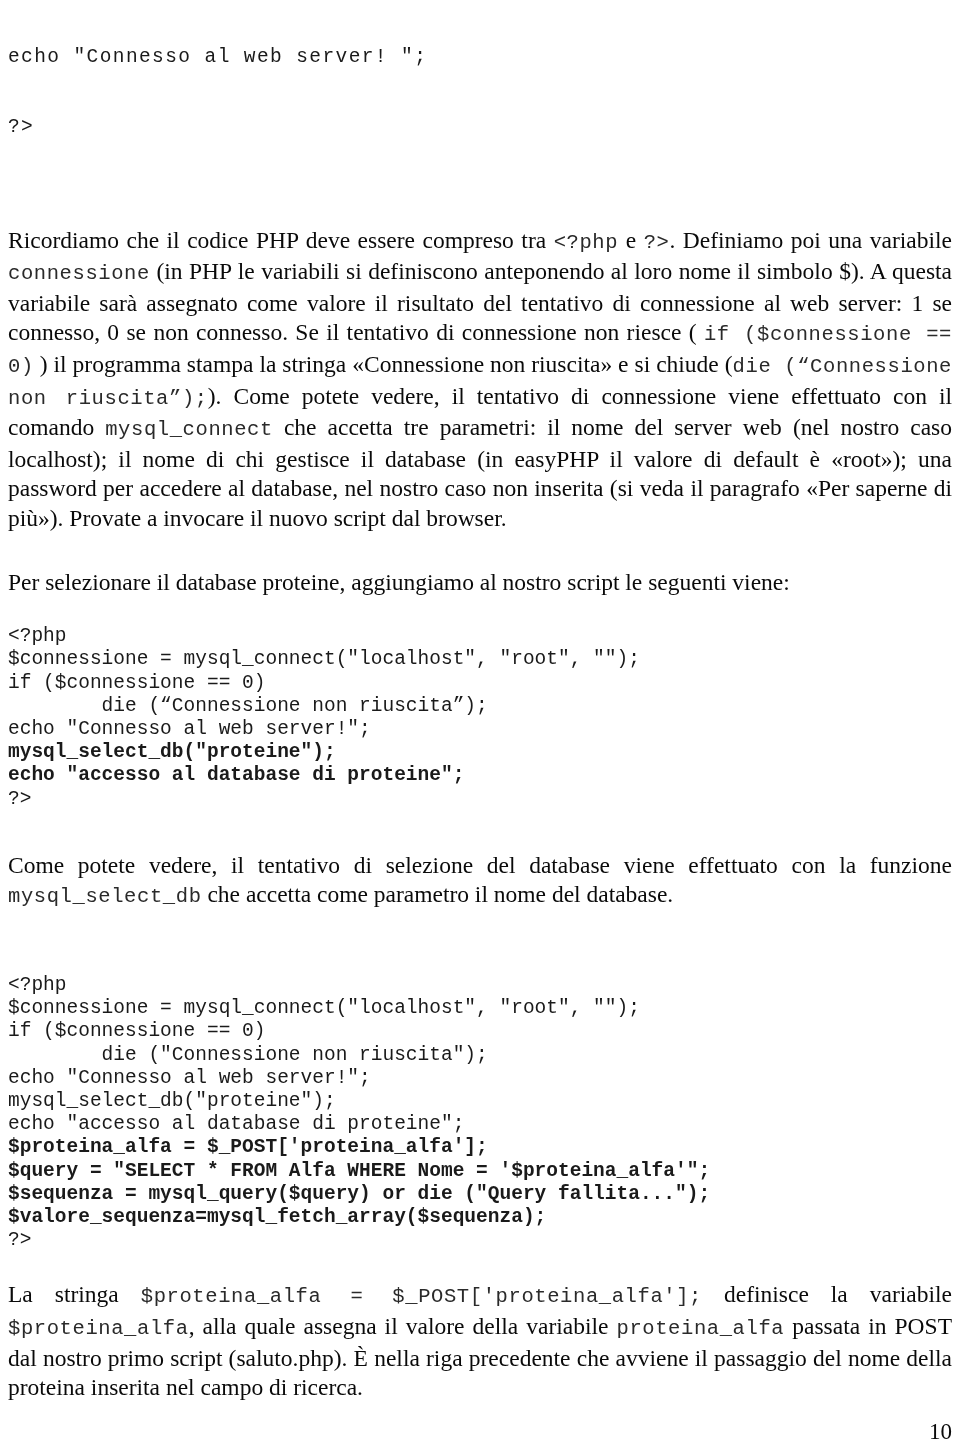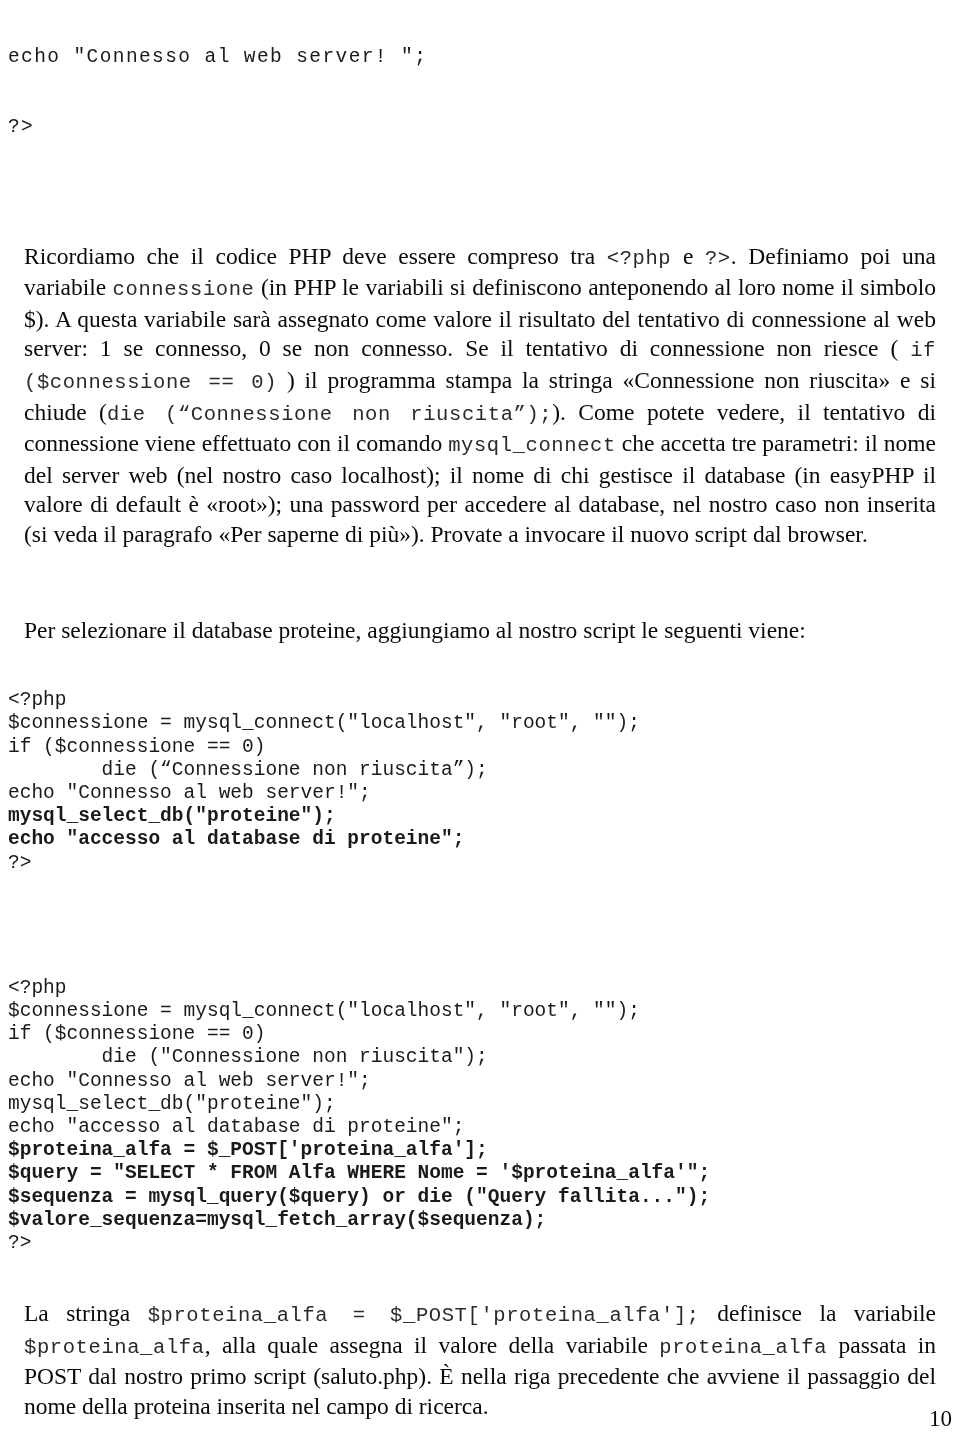--- a/index.html
+++ b/index.html
@@ -37,21 +37,21 @@
     white-space: pre;
     color: #1a1a1a;
     letter-spacing: 0px;
   }
   .code .ln { display: block; white-space: pre; }
   .code .ln.b { font-weight: bold; }
   .code.wide { letter-spacing: 1.4px; }
 
   
   p.body {
-    margin: 16px;
+    margin: 0;
     font-size: 23.5px;
     line-height: 29.6px;
     text-align: justify;
     text-justify: inter-word;
     color: #0a0a0a;
     -webkit-hyphens: none;
     hyphens: none;
   }
   p.body.noj { text-align: left; }
   code.inl {
@@ -61,21 +61,21 @@
     color: #2a2a2a;
   }
   .sp-28 { height: 28px; }
   .sp-34 { height: 34px; }
   .sp-40 { height: 40px; }
 
   
   .pageno {
     position: absolute;
     right: 8px;
-    bottom: 22px;
+    bottom: 9px;
     font-size: 23px;
     line-height: 28px;
     color: #0a0a0a;
   }
 </style>
 </head>
 <body>
 
 <div class="page">
   <div class="content">
@@ -92,20 +92,21 @@
     <div class="sp-34"></div>
 
     <p class="body noj">Per selezionare il database proteine, aggiungiamo al nostro script le seguenti viene:</p>
 
     <div class="sp-28"></div>
 
     <div class="code" id="code-block-1"><span class="ln">&lt;?php</span><span class="ln">$connessione = mysql_connect("localhost", "root", "");</span><span class="ln">if ($connessione == 0)</span><span class="ln">        die (“Connessione non riuscita”);</span><span class="ln">echo "Connesso al web server!";</span><span class="ln b">mysql_select_db("proteine");</span><span class="ln b">echo "accesso al database di proteine";</span><span class="ln">?&gt;</span></div>
 
     <div class="sp-40"></div>
 
+    <p class="body"><span>Come potete vedere, il tentativo di selezione del database viene effettuato con la funzione </span><code class="inl">mysql_select_db</code><span> che accetta come parametro il nome del database.</span></p>
 
     <div class="sp-34"></div>
 
 
     <div class="sp-28"></div>
 
     <div class="code" id="code-block-2"><span class="ln">&lt;?php</span><span class="ln">$connessione = mysql_connect("localhost", "root", "");</span><span class="ln">if ($connessione == 0)</span><span class="ln">        die ("Connessione non riuscita");</span><span class="ln">echo "Connesso al web server!";</span><span class="ln">mysql_select_db("proteine");</span><span class="ln">echo "accesso al database di proteine";</span><span class="ln b">$proteina_alfa = $_POST['proteina_alfa'];</span><span class="ln b">$query = "SELECT * FROM Alfa WHERE Nome = '$proteina_alfa'";</span><span class="ln b">$sequenza = mysql_query($query) or die ("Query fallita...");</span><span class="ln b">$valore_sequenza=mysql_fetch_array($sequenza);</span><span class="ln">?&gt;</span></div>
 
     <div class="sp-28"></div>
 

